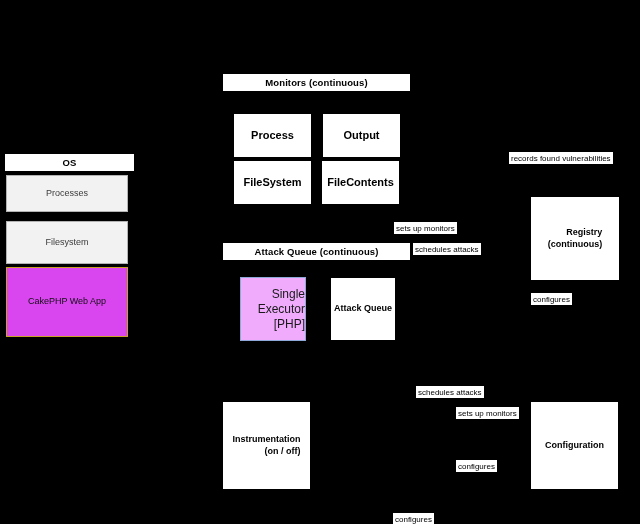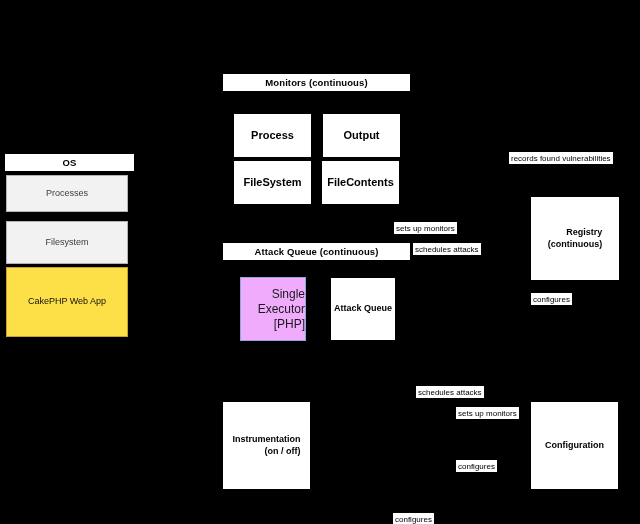--- a/index.html
+++ b/index.html
@@ -46,21 +46,21 @@
     font-size: 9px;
     font-weight: bold;
   }
   .grey-box {
     background: #f2f2f2;
     border: 1px solid #b3b3b3;
     font-size: 9px;
     color: #3b3b3b;
   }
   .cream-box {
-    background: #fde047;
+    background: #d946ef;
     border: 1px solid #c9a227;
     font-size: 9px;
     color: #111111;
   }
   .blue-box {
     background: #f0abfc;
     border: 1px solid #8ea9d8;
     font-size: 12px;
     color: #1a1a1a;
   }

